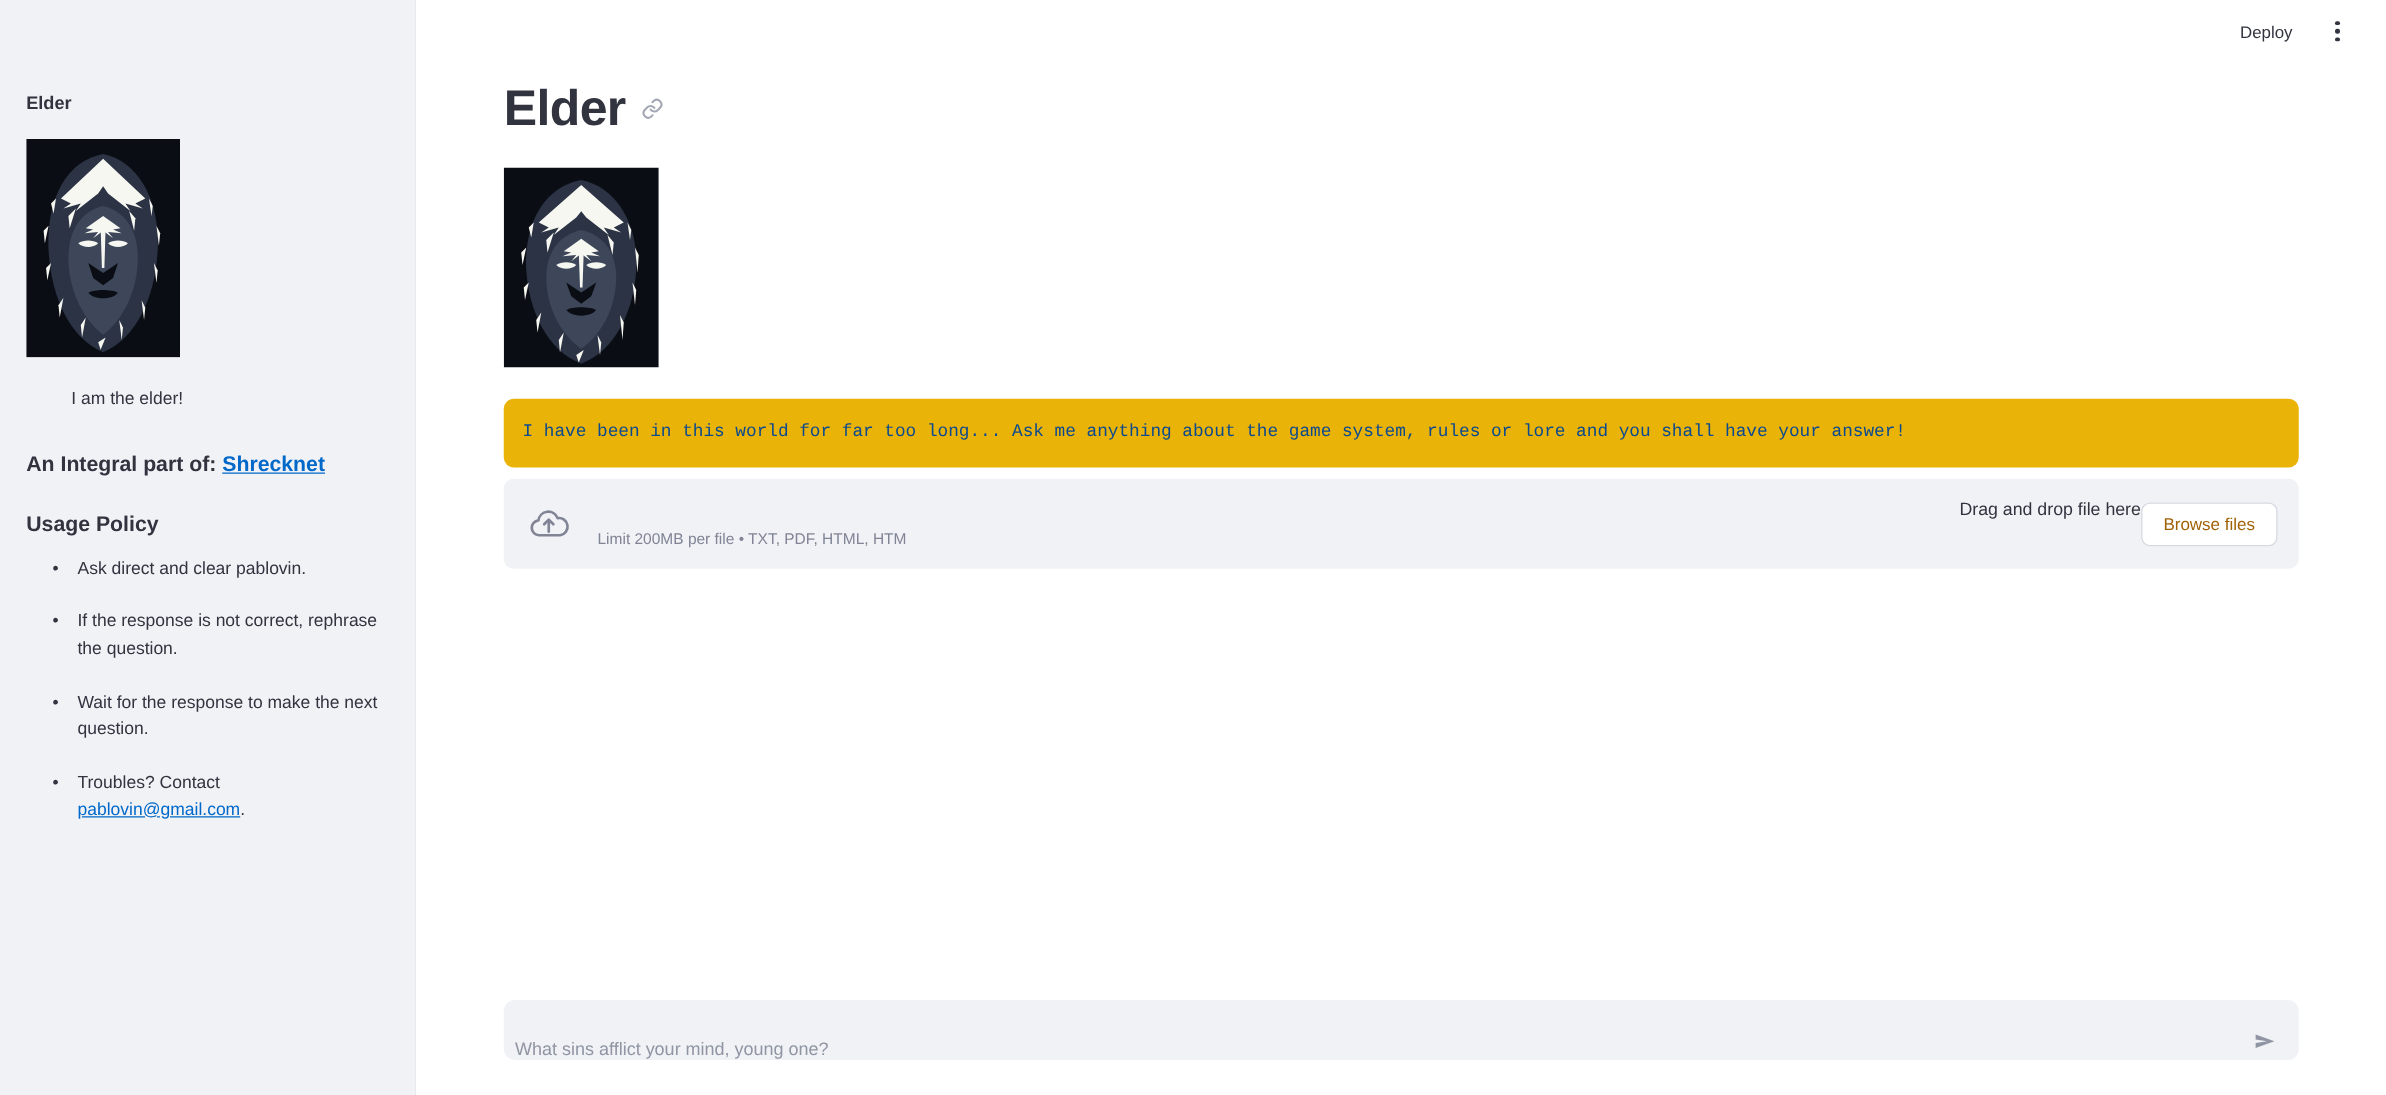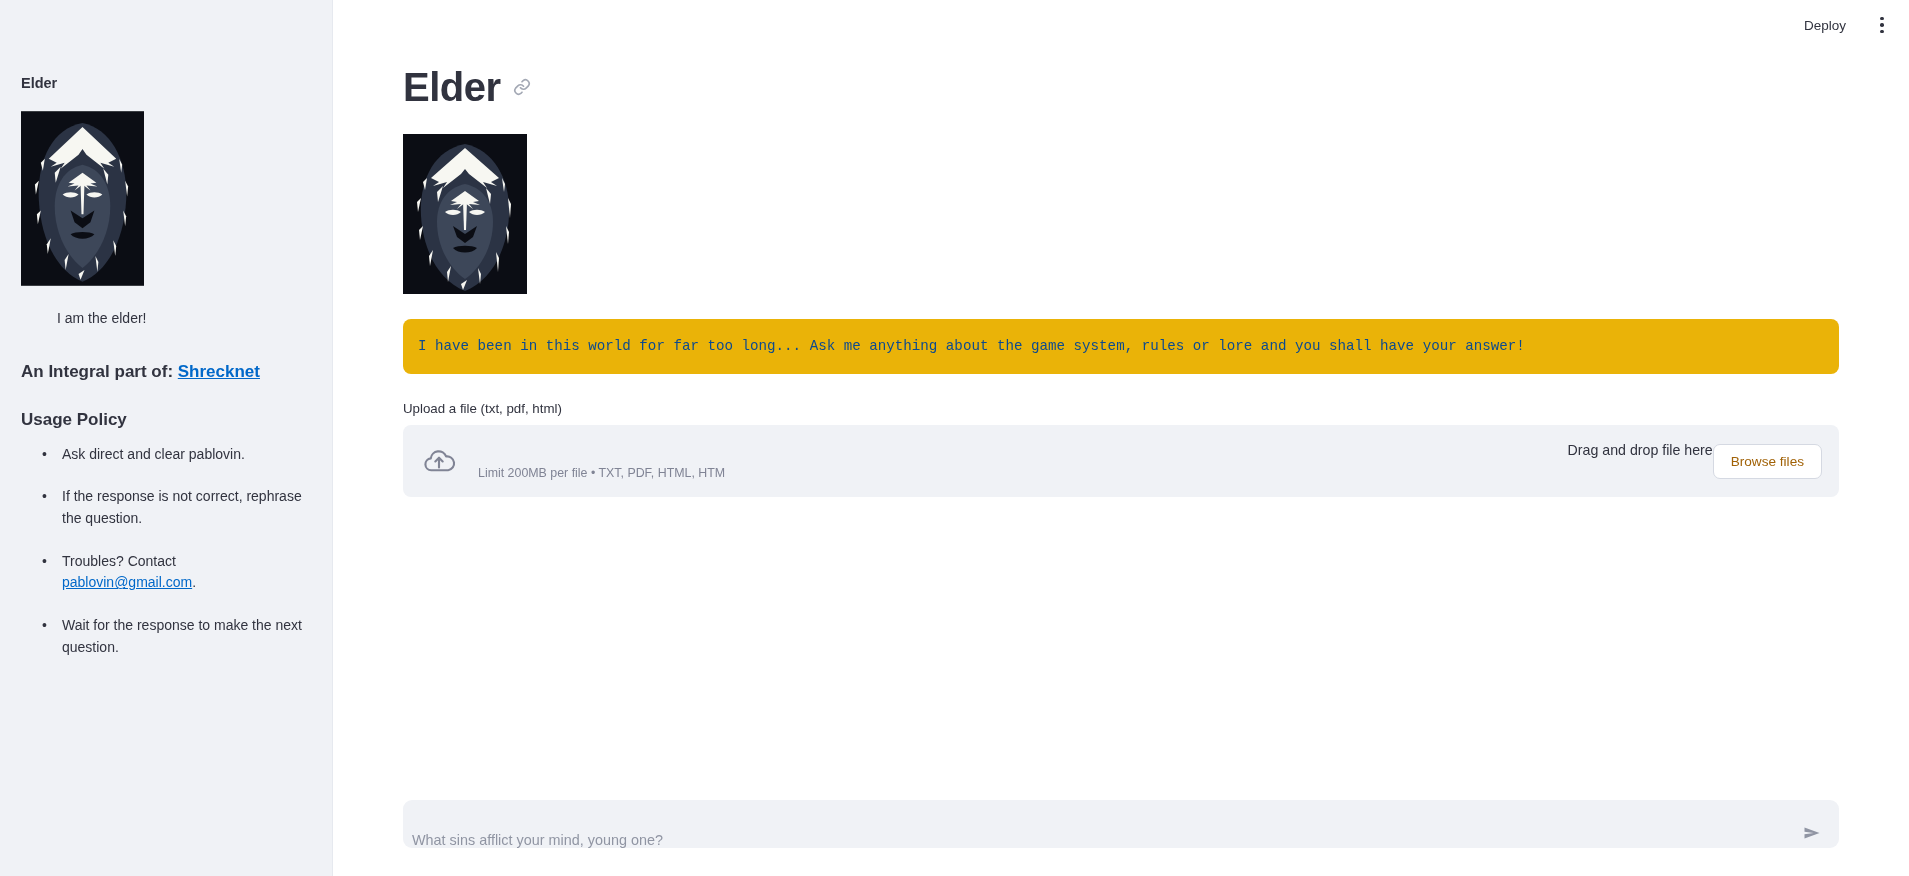--- a/index.html
+++ b/index.html
@@ -60,21 +60,21 @@
   .sb-list a { color: #0068c9; text-decoration: underline; }
 
   
   #main {
     flex: 1 1 auto; height: 876px; position: relative;
     background: #ffffff;
   }
 
   
   #toolbar {
-    position: absolute; top: 0; right: 0;
+    position: absolute; top: 0; right: 12px;
     height: 50px; display: flex; align-items: center;
     gap: 14px; padding-right: 14px;
     z-index: 5;
   }
   .deploy-btn {
     font-size: 13.5px; color: #31333f;
     background: transparent; border: none;
     padding: 5px 9px; border-radius: 6px; cursor: pointer;
     font-family: "Liberation Sans", sans-serif;
   }
@@ -222,22 +222,22 @@
 
     <div class="sb-integral">
       <span>An Integral part of: </span><a href="#">Shrecknet</a>
     </div>
 
     <div class="sb-policy-head">Usage Policy</div>
 
     <ul class="sb-list">
       <li><span>Ask direct and clear pablovin.</span></li>
       <li><span>If the response is not correct, rephrase the question.</span></li>
+      <li><span>Wait for the response to make the next question.</span></li>
       <li><span>Troubles? Contact </span><a href="#">pablovin@gmail.com</a><span>.</span></li>
-      <li><span>Wait for the response to make the next question.</span></li>
     </ul>
   </aside>
 
   <section id="main">
 
     <div id="toolbar">
       <button class="deploy-btn">Deploy</button>
       <div class="kebab">
         <i></i>
         <i></i>
@@ -290,21 +290,20 @@
           <path d="M44 138 L48 132 L45 148 Z"></path>
             <path d="M78 140 L75 134 L77 150 Z"></path>
           <path d="M58 150 L64 146 L60 156 Z"></path>
           <path d="M34 58 L40 52 L35 68 Z"></path>
             <path d="M88 60 L83 54 L87 70 Z"></path>
         </g>
       </svg>
 
       <div class="info-banner">I have been in this world for far too long... Ask me anything about the game system, rules or lore and you shall have your answer!</div>
 
-      <div class="upload-label">Upload a file (txt, pdf, html)</div>
 
       <div class="dropzone">
         <span class="cloud-icon">
           <svg width="34" height="34" viewBox="0 0 24 24" fill="none" stroke="currentColor" stroke-width="1.5" stroke-linecap="round" stroke-linejoin="round">
             <path d="M6.5 18.5a4.2 4.2 0 0 1-.3-8.38 5.6 5.6 0 0 1 10.8-1.3A3.9 3.9 0 0 1 18.5 18.5z"></path>
             <path d="M12 16.5V10"></path>
             <path d="M9.4 12.3 12 9.7l2.6 2.6"></path>
           </svg>
         </span>
         <div class="dz-text">

